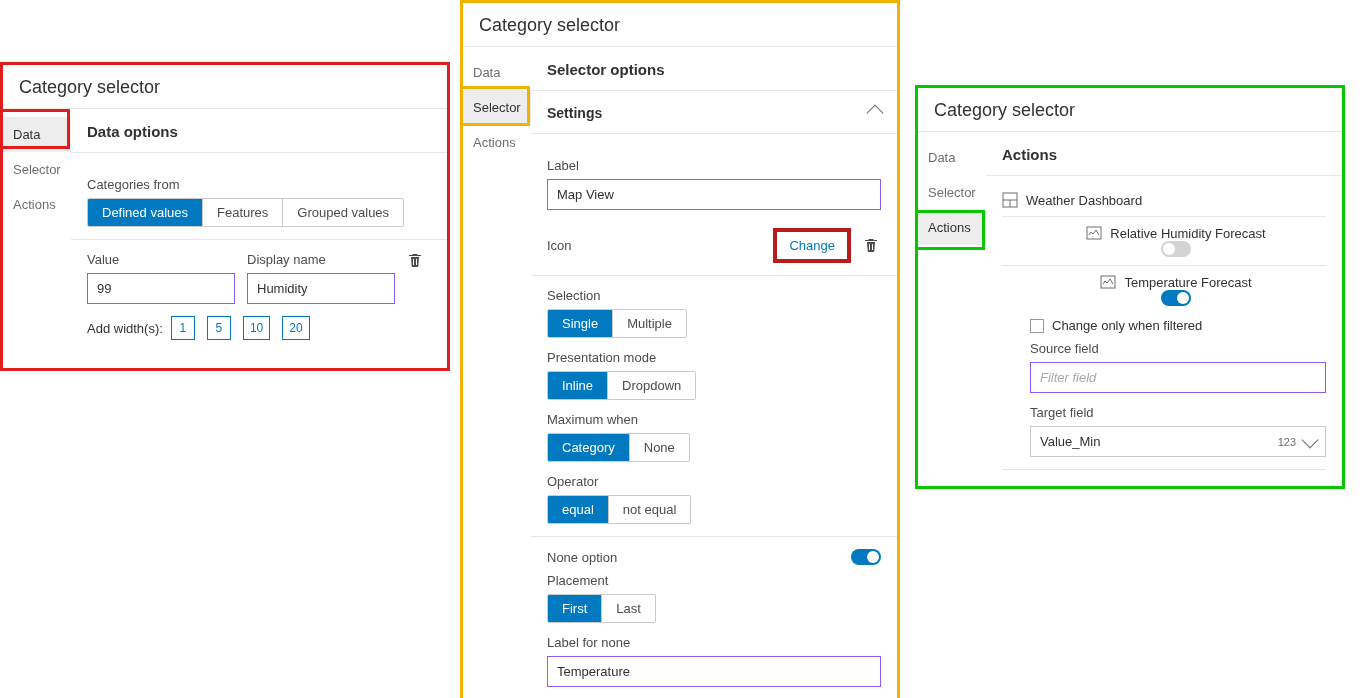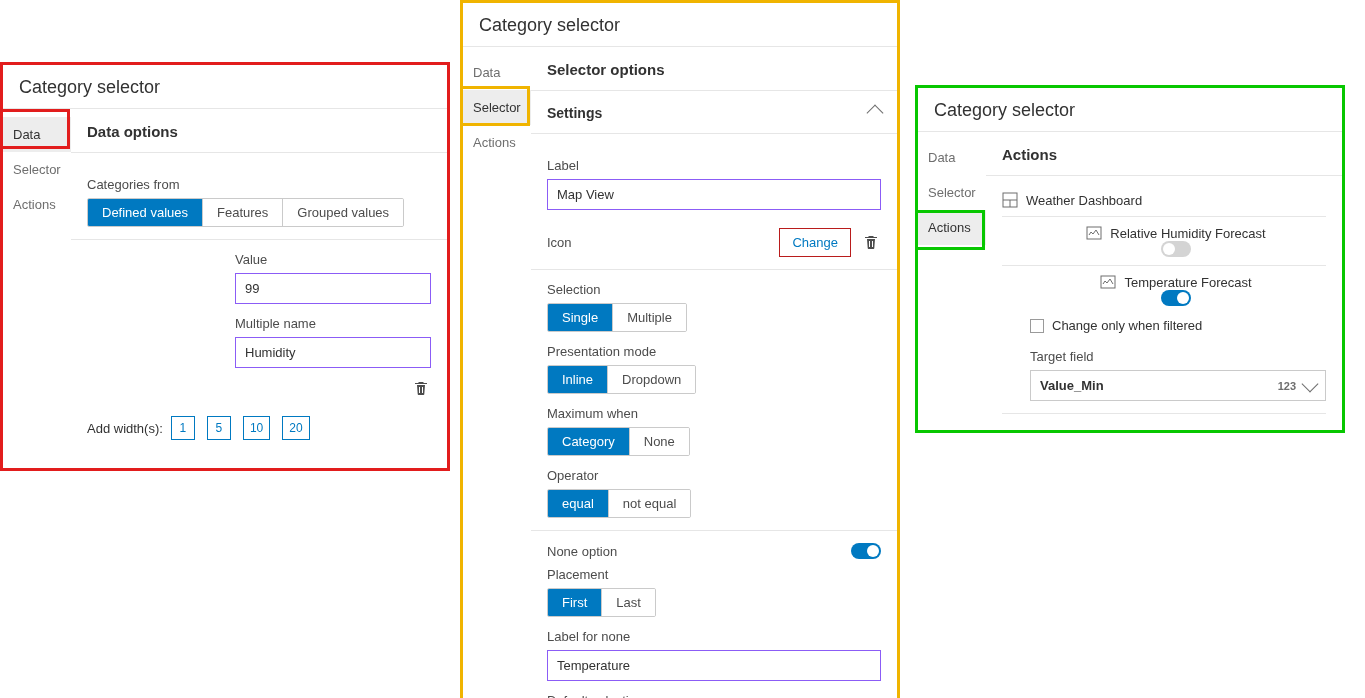--- a/index.html
+++ b/index.html
@@ -99,22 +99,21 @@
     padding: 7px 9px;
     font-size: 13px;
     font-family: inherit;
     color:#323232;
     background:#fff;
   }
   input.text::placeholder { color:#aaa; font-style: italic;}
   .row2 {
     display: flex;
     gap: 12px;
-    align-items: flex-end;
-    flex-direction: column;
+    align-items: flex-start;
   }
   .row2 > div { flex: 1 1 0; }
   .trashcol { flex: 0 0 24px !important; }
   .trash-icon {
     width:18px; height:18px;
     display:inline-block;
     cursor:pointer;
     color:#4c4c4c;
   }
   .chipbtn {
@@ -123,21 +122,21 @@
     min-width:24px; height:24px;
     padding:0 6px;
     border:1px solid #0079c1;
     color:#0079c1;
     font-size:12px;
     margin-right:4px;
     cursor:pointer;
     background:#fff;
   }
   .btn-outline {
-    border:1px solid #b91c1c;
+    border:4px solid #b91c1c;
     color:#0079c1;
     background:#fff;
     padding:6px 12px;
     font-size:13px;
     cursor:pointer;
   }
   .switch {
     width:30px; height:16px;
     border-radius:10px;
     position:relative;
@@ -180,21 +179,21 @@
     flex:0 0 14px;
   }
   .tree-indent { padding-left:24px;flex-direction:column; }
   .tree-deep { padding-left:28px; }
   .field-row-end { display:flex; justify-content:space-between; align-items:center; }
   .small-tag {
     font-size:11px; color:#6e6e6e;
   }
   .target-select {
     display:flex; border:1px solid #cacaca; align-items:center;
-    padding:7px 9px; font-size:13px; justify-content:space-between;font-weight:bold;
+    padding:7px 9px; font-size:13px; justify-content:space-between;
   }
   
   .hl-red { border:3px solid #e21d1d; }
   .hl-yellow { border:3px solid #f0b400; }
   .hl-green { border:3px solid #07c700; }
   .tab-hl { position:absolute; border-width:3px; border-style:solid; background:transparent; pointer-events:none;}
   .divider { height:1px; background:#e6e6e6; margin:10px -16px 12px -16px;}
 </style>
 </head>
 <body>
@@ -219,21 +218,21 @@
           </div>
         </div>
         <div class="divider"></div>
         <div class="field">
           <div class="row2">
             <div>
               <div class="field-label">Value</div>
               <input class="text" value="99" style="">
             </div>
             <div>
-              <div class="field-label">Multiple name</div>
+              <div class="field-label">Display name</div>
               <input class="text" value="Humidity" style="">
             </div>
             <div class="trashcol">
               <span class="trash-icon">
                 <svg viewBox="0 0 16 16" width="16" height="16">
                     <path fill="currentColor" d="M6 2h4l1 1h3v1H2V3h3l1-1zm-2 3h8l-.7 9c-.05.55-.5 1-1.05 1H5.75c-.55 0-1-.45-1.05-1L4 5zm2 2v6h1V7H6zm3 0v6h1V7H9z"></path>
                   </svg>
               </span>
             </div>
           </div>
@@ -391,20 +390,24 @@
           <span class="switch on">
               <span class="knob"></span>
             </span>
         </div>
 
         <div class="tree-deep">
           <div class="tree-row" style="padding:4px 0;">
             <span class="checkbox"></span>
             <span>Change only when filtered</span>
           </div>
+          <div class="field" style="margin-top:4px;">
+            <div class="field-label">Source field</div>
+            <input class="text" placeholder="Filter field" style="">
+          </div>
           <div class="field">
             <div class="field-label">Target field</div>
             <div class="target-select">
               <span>Value_Min</span>
               <span style="display:flex;align-items:center;gap:8px;">
                 <span class="small-tag">123</span>
                 <span class="chevron down"></span>
               </span>
             </div>
           </div>

